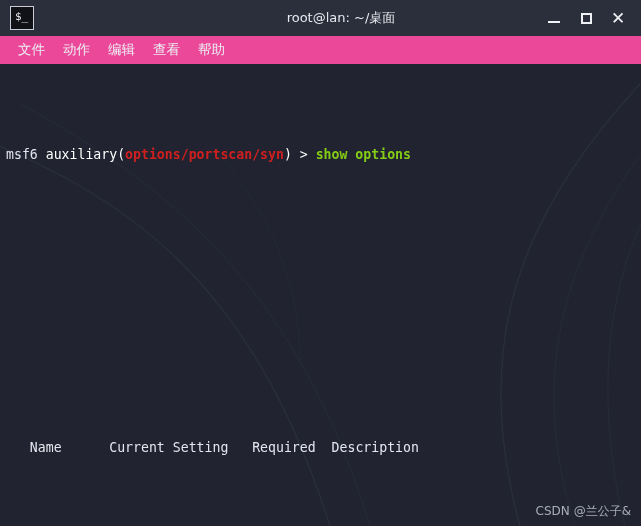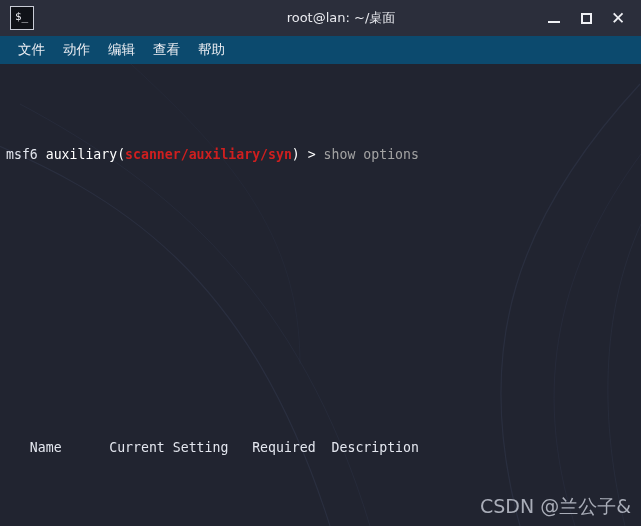--- a/index.html
+++ b/index.html
@@ -92,21 +92,21 @@
   }
   .win-btn .closex {
     font-size: 17px;
     line-height: 17px;
     font-weight: bold;
   }
 
   
   #menubar {
     height: 28px;
-    background: #0c4a6e;
+    background: #ec4899;
     display: flex;
     align-items: center;
     padding-left: 12px;
     gap: 6px;
     position: relative;
     z-index: 3;
   }
   .menu-item {
     font-family: "DejaVu Sans", "Liberation Sans", sans-serif;
     font-size: 13.5px;
@@ -138,29 +138,29 @@
     font-size: 13.2px;
     line-height: 19.5px;
     color: #d5d8e0;
     white-space: pre;
   }
   .line { height: 19.5px; }
   .blank { height: 19.5px; }
   .c-prompt { color: #e3e6ee; }
   .c-white  { color: #ffffff; }
   .c-red    { color: #cf1f1f; font-weight: bold; }
-  .c-txt    { color: #a3a3a3; }
+  .c-txt    { color: #84cc16; font-weight: bold; }
   .hdr      { color: #e4e7ef; }
   #watermark {
     position: absolute;
     right: 10px;
     bottom: 6px;
     z-index: 4;
     font-family: "DejaVu Sans", "Liberation Sans", sans-serif;
-    font-size: 19px;
+    font-size: 12px;
     color: #a9adb8;
     white-space: nowrap;
   }
 </style>
 </head>
 <body>
 
 <div id="window">
 
   <div id="titlebar">
@@ -196,21 +196,21 @@
       <path d="M 20 40 C 170 120, 300 230, 370 462" fill="none" stroke="#3f4a6b" stroke-width="1" opacity="0.35"></path>
       <path d="M 640 20 C 520 150, 470 280, 520 462" fill="none" stroke="#4a5576" stroke-width="1.2" opacity="0.42"></path>
       <path d="M 641 90 C 560 200, 530 320, 575 462" fill="none" stroke="#414c6e" stroke-width="1" opacity="0.32"></path>
       <path d="M 120 -10 C 230 90, 300 170, 300 300" fill="none" stroke="#3c4769" stroke-width="0.9" opacity="0.28"></path>
       <path d="M 641 160 C 600 250, 600 360, 625 462" fill="none" stroke="#4a5576" stroke-width="1" opacity="0.3"></path>
     </svg>
 
     <div id="term-content">
 
       
-      <div class="line"><span class="c-prompt">msf6</span><span class="c-white"> auxiliary(</span><span class="c-red">scanner/auxiliary/syn</span><span class="c-white">) &gt; </span><span class="c-txt">show options</span></div>
+      <div class="line"><span class="c-prompt">msf6</span><span class="c-white"> auxiliary(</span><span class="c-red">options/portscan/syn</span><span class="c-white">) &gt; </span><span class="c-txt">show options</span></div>
 
       <div class="blank"></div>
 
       
 
       <div class="blank"></div>
 
       
       <div class="line hdr"><span>   </span><span>Name</span><span>      </span><span>Current Setting</span><span>   </span><span>Required</span><span>  </span><span>Description</span></div>
 

